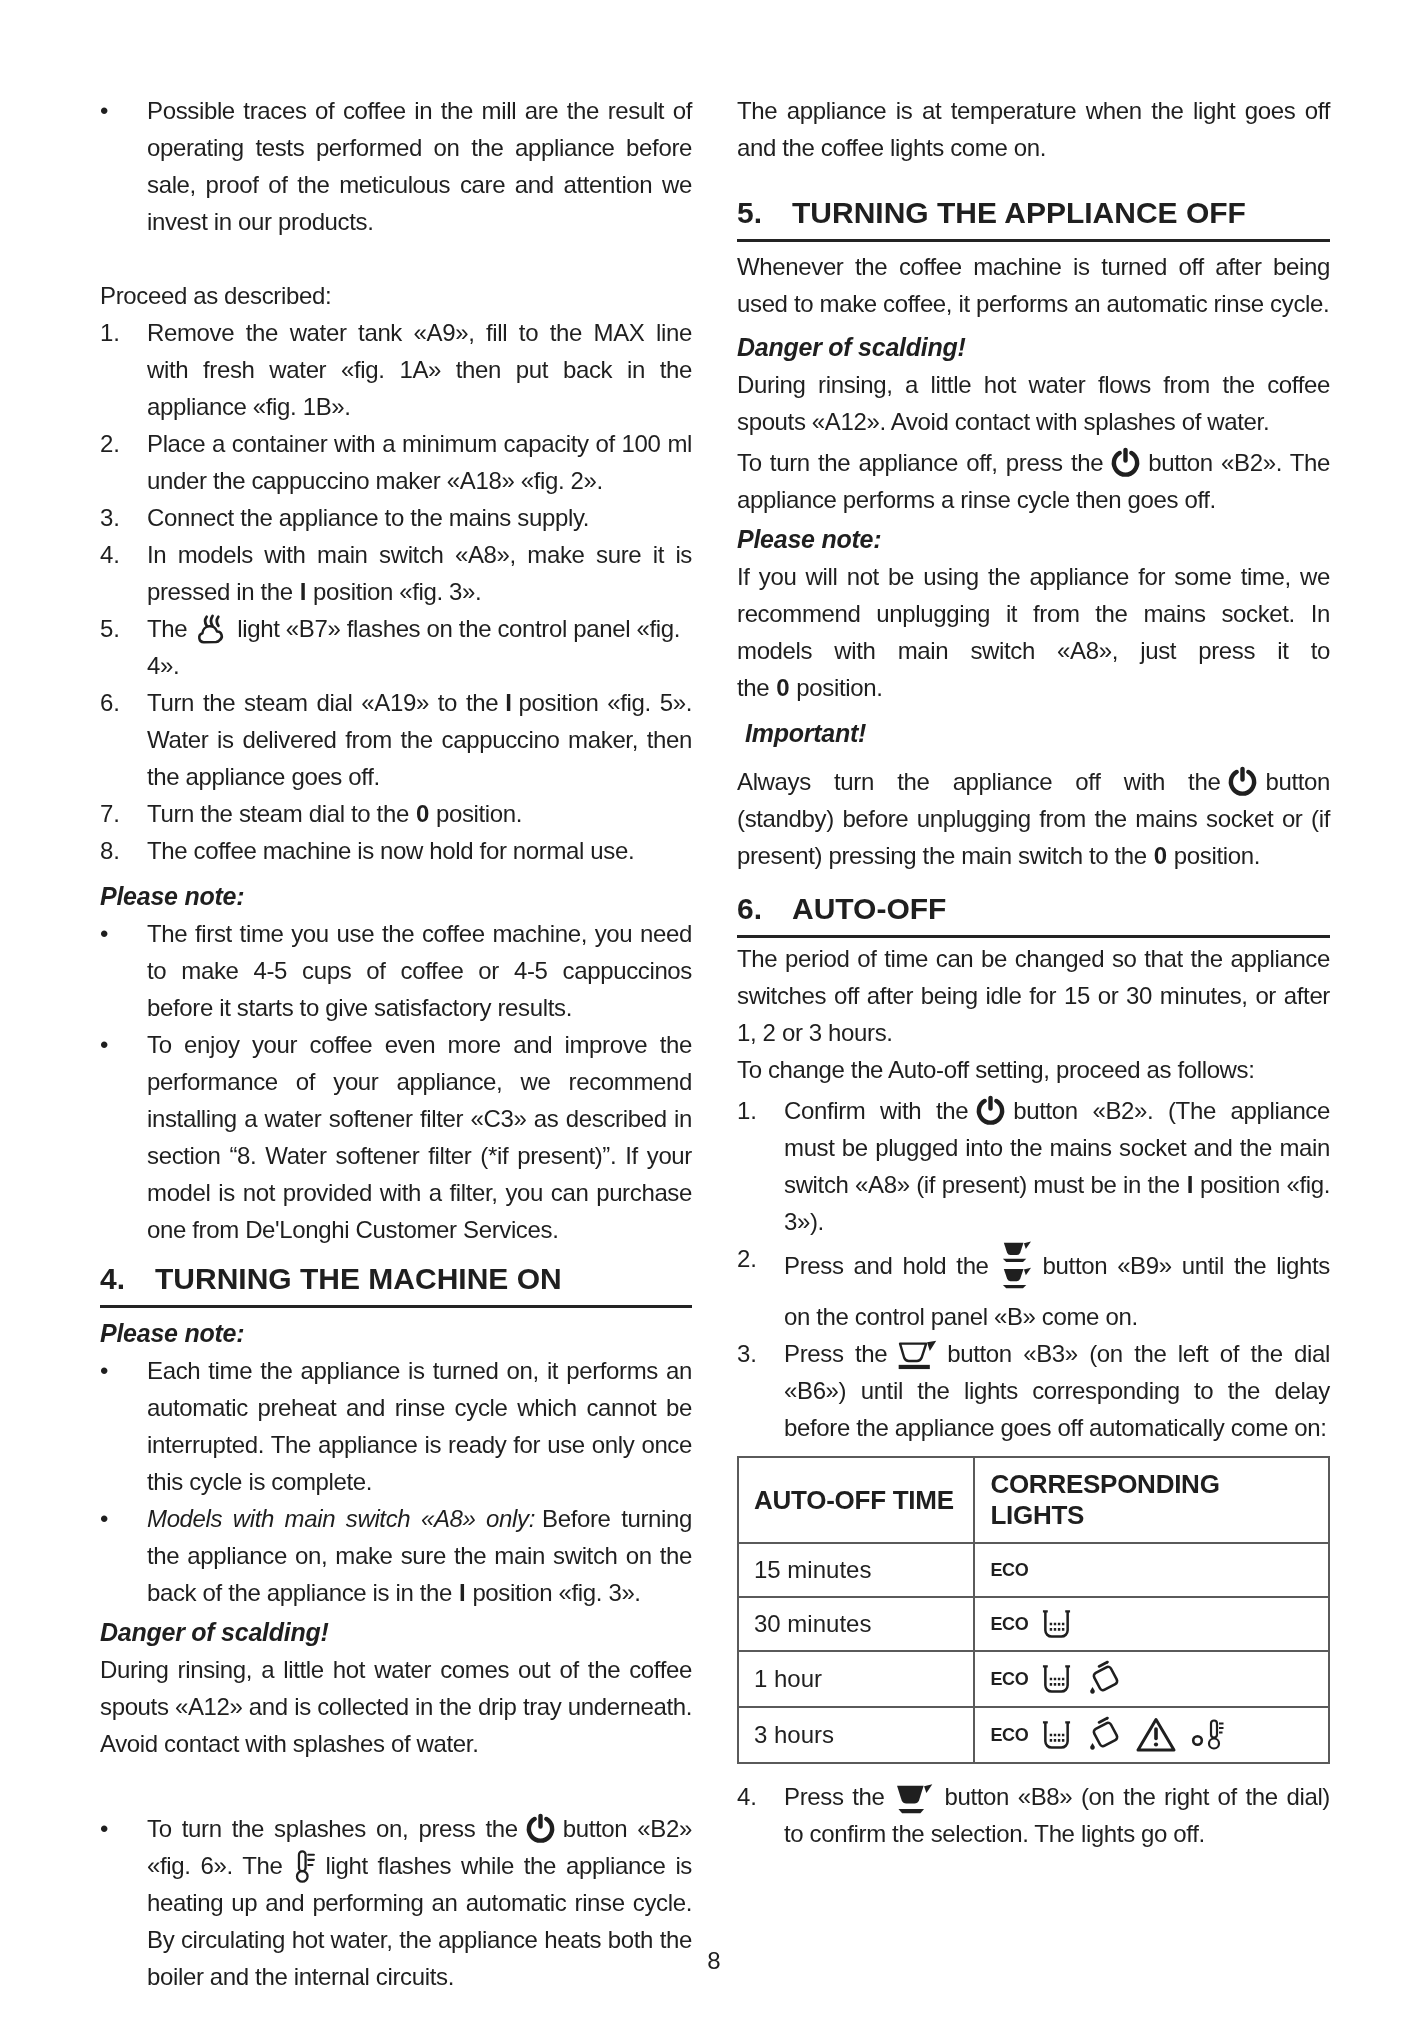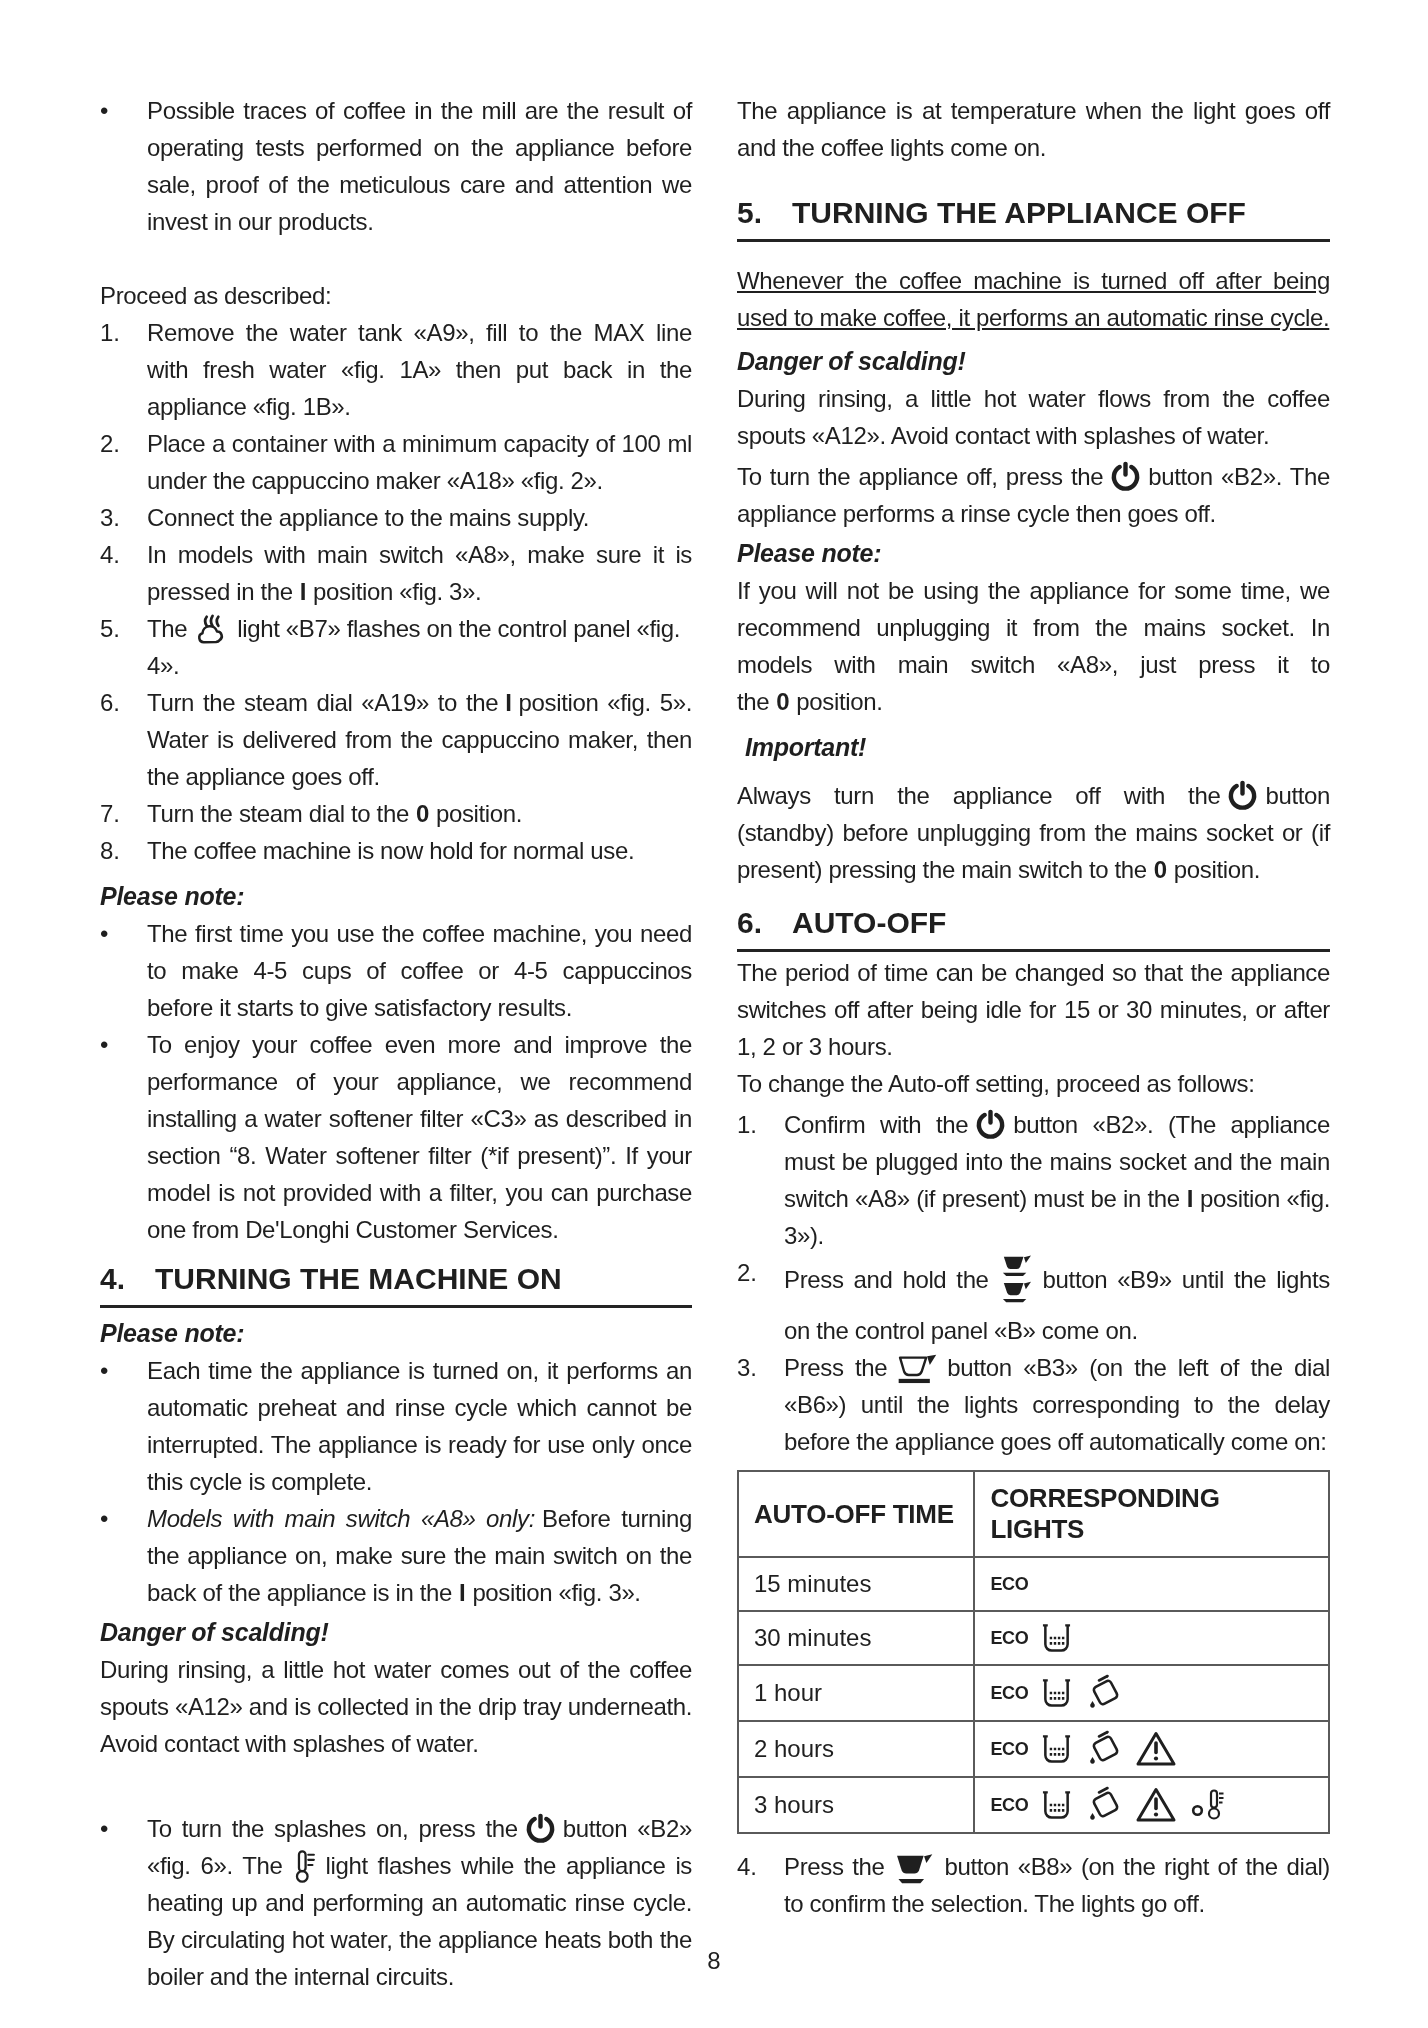--- a/index.html
+++ b/index.html
@@ -199,21 +199,21 @@
 
   <div class="col colR">
 
     <div class="p just">The appliance is at temperature when the light goes off and the coffee lights come on.</div>
 
     <div class="sec" style="margin-top:30px;">
       <span class="sn">5.</span>
       <span>TURNING THE APPLIANCE OFF</span>
     </div>
 
-    <div class="p just" style="margin-top:20px;text-decoration:underline;">Whenever the coffee machine is turned off after being used to make coffee, it performs an automatic rinse cycle.</div>
+    <div class="p just" style="margin-top:6px;">Whenever the coffee machine is turned off after being used to make coffee, it performs an automatic rinse cycle.</div>
 
     <div class="note" style="margin-top:6px;">Danger of scalding!</div>
     <div class="p just">During rinsing, a little hot water flows from the coffee spouts «A12». Avoid contact with splashes of water.</div>
 
     <div class="p just" style="margin-top:4px;"><span>To turn the appliance off, press the</span><svg class="ic ic-power">
           <use href="#sym-power"></use>
         </svg><span>button «B2». The appliance performs a rinse cycle then goes off.</span></div>
 
     <div class="note" style="margin-top:2px;">Please note:</div>
     <div class="p just"><span>If you will not be using the appliance for some time, we recommend unplugging it from the mains socket. In models with main switch «A8», just press it to the</span><b class="bd">0</b><span>position.</span></div>
@@ -285,37 +285,20 @@
                 <svg class="ic ic-tank">
                   <use href="#sym-tank"></use>
                 </svg>
                 <svg class="ic ic-descale">
                   <use href="#sym-descale"></use>
                 </svg>
               </span>
             </td>
         </tr>
         <tr>
-          <td class="c1">2 hours</td>
-          <td>
-              <span class="lights">
-                <span class="eco">ECO</span>
-                <svg class="ic ic-tank">
-                  <use href="#sym-tank"></use>
-                </svg>
-                <svg class="ic ic-descale">
-                  <use href="#sym-descale"></use>
-                </svg>
-                <svg class="ic ic-warn">
-                  <use href="#sym-warn"></use>
-                </svg>
-              </span>
-            </td>
-        </tr>
-        <tr>
           <td class="c1">3 hours</td>
           <td>
               <span class="lights">
                 <span class="eco">ECO</span>
                 <svg class="ic ic-tank">
                   <use href="#sym-tank"></use>
                 </svg>
                 <svg class="ic ic-descale">
                   <use href="#sym-descale"></use>
                 </svg>

